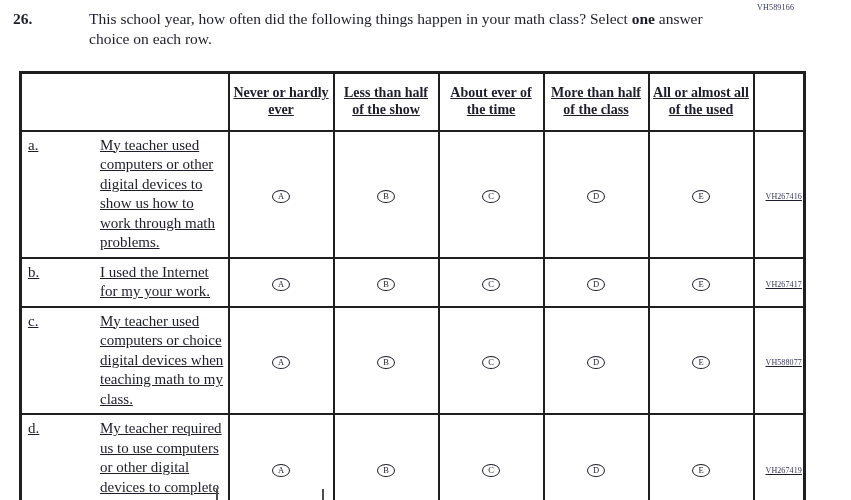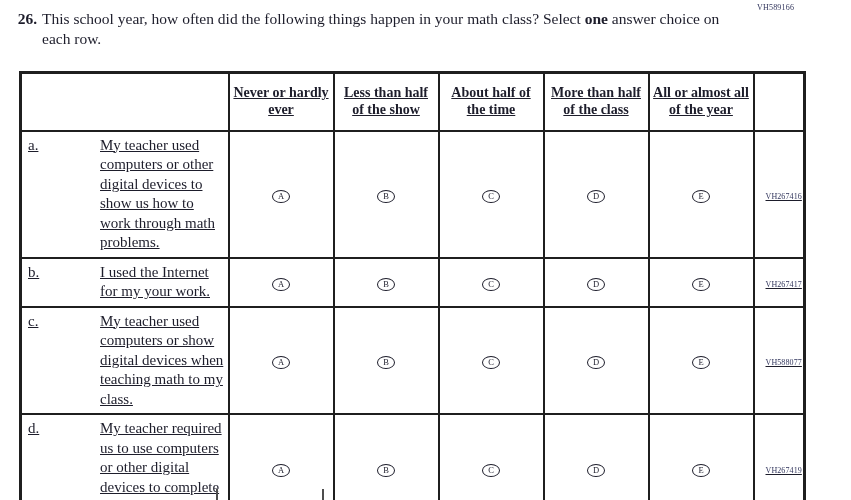--- a/index.html
+++ b/index.html
@@ -23,22 +23,22 @@
     position:absolute;left:757px;top:3px;
     font-size:8px;letter-spacing:.2px;
     color:var(--code-ink);
   }
   
   .question{
     position:absolute;left:13px;top:9px;width:725px;
     display:flex;
     font-size:15.5px;line-height:20px;
   }
-  .qnum{font-weight:bold;width:29px;flex:0 0 29px;text-align:center;}
-  .qtext{width:690px;}
+  .qnum{font-weight:bold;width:29px;flex:0 0 29px;}
+  .qtext{width:690px;margin-left:47px;}
   .qtext b{font-weight:bold;}
   
   table.grid{
     position:absolute;left:19px;top:71px;
     border-collapse:collapse;
     table-layout:fixed;
     background:var(--paper);
     text-decoration:underline;
   }
   table.grid, table.grid td, table.grid th{
@@ -114,23 +114,23 @@
         <col style="width:105px">
         <col style="width:105px">
         <col style="width:105px">
       <col style="width:50px">
     </colgroup>
     <thead>
       <tr>
         <th></th>
         <th>Never or hardly ever</th>
         <th>Less than half of the show</th>
-        <th>About half of the time</th>
+        <th>About ever of the time</th>
         <th>More than half of the class</th>
-        <th>All or almost all of the year</th>
+        <th>All or almost all of the used</th>
         <th></th>
       </tr>
     </thead>
     <tbody>
       <tr style="height:116px">
         <td class="stem">
           <div class="stem-inner">
             <span class="row-letter">a.</span>
             <span class="row-text">My teacher used computers or other digital devices to show us how to work through math problems.</span>
           </div>
@@ -173,21 +173,21 @@
             </button></td>
         <td class="opt"><button class="bubble">
               <span class="bl">E</span>
             </button></td>
         <td class="codecell"><span class="code">VH267417</span></td>
       </tr>
       <tr style="height:99px">
         <td class="stem">
           <div class="stem-inner">
             <span class="row-letter">c.</span>
-            <span class="row-text">My teacher used computers or show digital devices when teaching math to my class.</span>
+            <span class="row-text">My teacher used computers or choice digital devices when teaching math to my class.</span>
           </div>
         </td>
         <td class="opt"><button class="bubble">
               <span class="bl">A</span>
             </button></td>
         <td class="opt"><button class="bubble">
               <span class="bl">B</span>
             </button></td>
         <td class="opt"><button class="bubble">
               <span class="bl">C</span>

